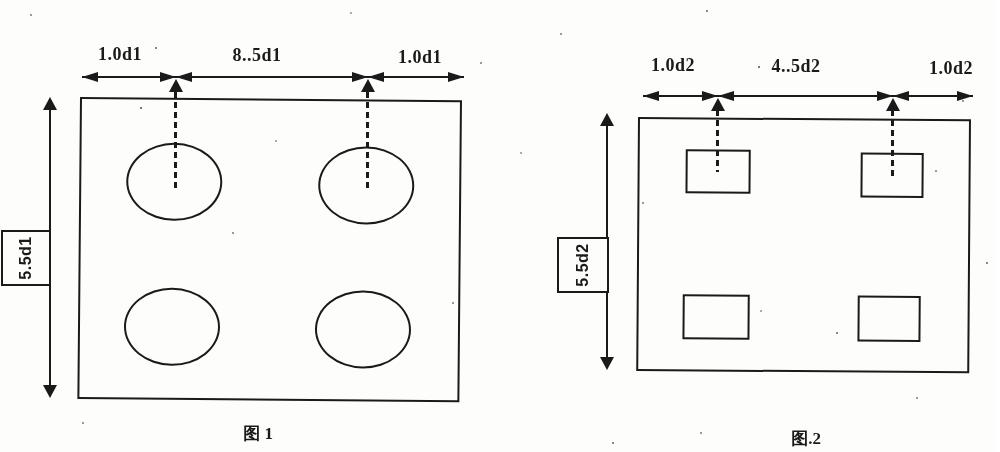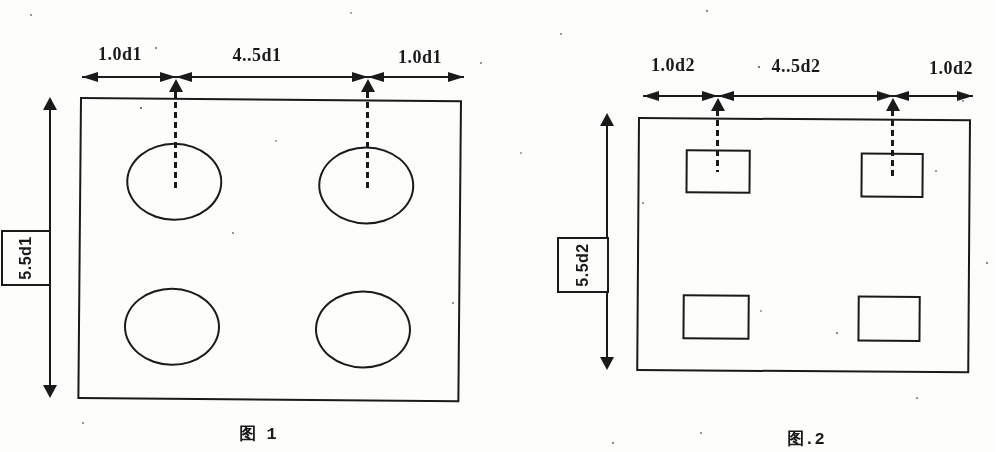--- a/index.html
+++ b/index.html
@@ -40,21 +40,21 @@
     display:flex;align-items:center;justify-content:center;
   }
   .side-box .vtext{
     transform:rotate(-90deg);
     font-family:"Liberation Sans", sans-serif;font-weight:bold;font-size:16px;
     letter-spacing:.5px;white-space:nowrap;
   }
   .caption{
     position:absolute;transform:translateX(-50%);
     font-weight:bold;font-size:17px;white-space:nowrap;
-    font-family:Liberation Mono, monospace;
+    font-family:Liberation Serif, serif;
     text-align:center;
   }
   
   .noise{
     position:absolute;left:0;top:0;width:2px;height:2px;background:transparent;
     box-shadow:
       30px 14px 0 0 #9a9a9a, 155px 47px 0 0 #888, 350px 12px 0 0 #aaa,
       480px 62px 0 0 #999, 560px 33px 0 0 #9a9a9a, 706px 10px 0 0 #8a8a8a,
       758px 66px 0 0 #777, 962px 100px 0 0 #999, 20px 252px 0 0 #888,
       140px 107px 0 0 #777, 232px 232px 0 0 #9a9a9a, 340px 362px 0 0 #888,
@@ -67,21 +67,21 @@
 </style>
 </head>
 <body>
 
 <div class="page">
   <div class="noise"></div>
 
   <section class="fig">
 
     <div class="dim-label" style="left:120px;top:44px;">1.0d1</div>
-    <div class="dim-label" style="left:257px;top:45px;">4..5d1</div>
+    <div class="dim-label" style="left:257px;top:45px;">8..5d1</div>
     <div class="dim-label" style="left:420px;top:47px;">1.0d1</div>
 
     <div class="hline" style="left:82px;top:76px;width:382px;"></div>
     <div class="tri pl" style="left:82px;top:72px;"></div>
     <div class="tri pr" style="left:160px;top:72px;"></div>
     <div class="tri pl" style="left:176px;top:72px;"></div>
     <div class="tri pr" style="left:352px;top:72px;"></div>
     <div class="tri pl" style="left:368px;top:72px;"></div>
     <div class="tri pr" style="left:448px;top:72px;"></div>
 

